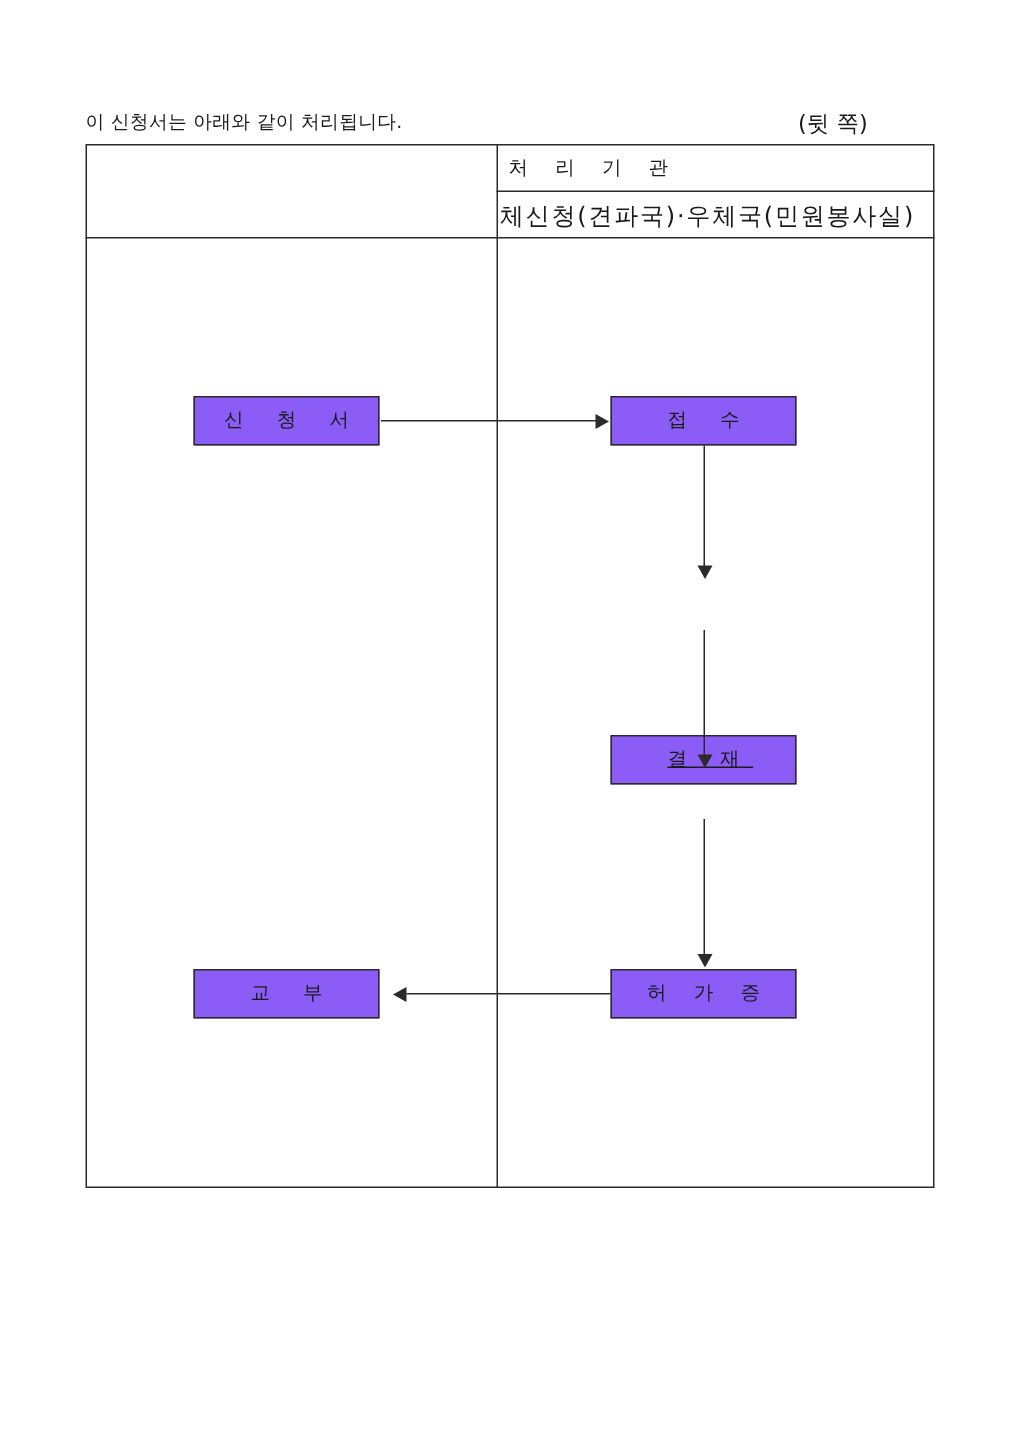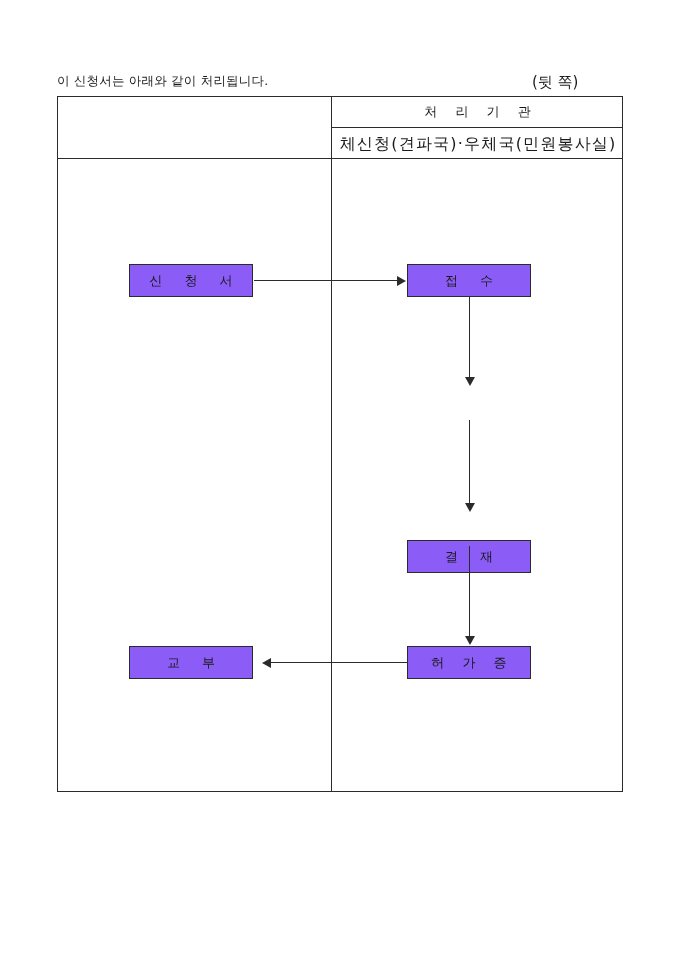--- a/index.html
+++ b/index.html
@@ -81,21 +81,20 @@
     position: absolute;
     left: 331px;
     top: 158px;
     width: 292px;
     height: 1px;
     background: #2b2b2b;
   }
 
   .head-label {
     position: absolute;
-    text-align: center;
     font-size: 13px;
     white-space: nowrap;
   }
   .head-applicant {
     left: 57px;
     top: 120px;
     width: 275px;
     letter-spacing: 7px;
     text-indent: 7px;
   }
@@ -126,21 +125,21 @@
     line-height: 31px;
     height: 33px;
     width: 124px;
     letter-spacing: 9px;
     text-indent: 9px;
     white-space: nowrap;
   }
   .node-application { left: 129px; top: 264px; }
   .node-receipt     { left: 407px; top: 264px; }
   .node-review      { left: 407px; top: 387px; }
-  .node-approval    { left: 407px; top: 540px; }
+  .node-approval    { left: 407px; top: 490px; text-decoration: underline; }
   .node-permit      { left: 407px; top: 646px; letter-spacing: 7px; text-indent: 7px; }
   .node-issue       { left: 129px; top: 646px; }
 
   
   .line-h {
     position: absolute;
     height: 1px;
     background: #2b2b2b;
   }
   .line-v {

